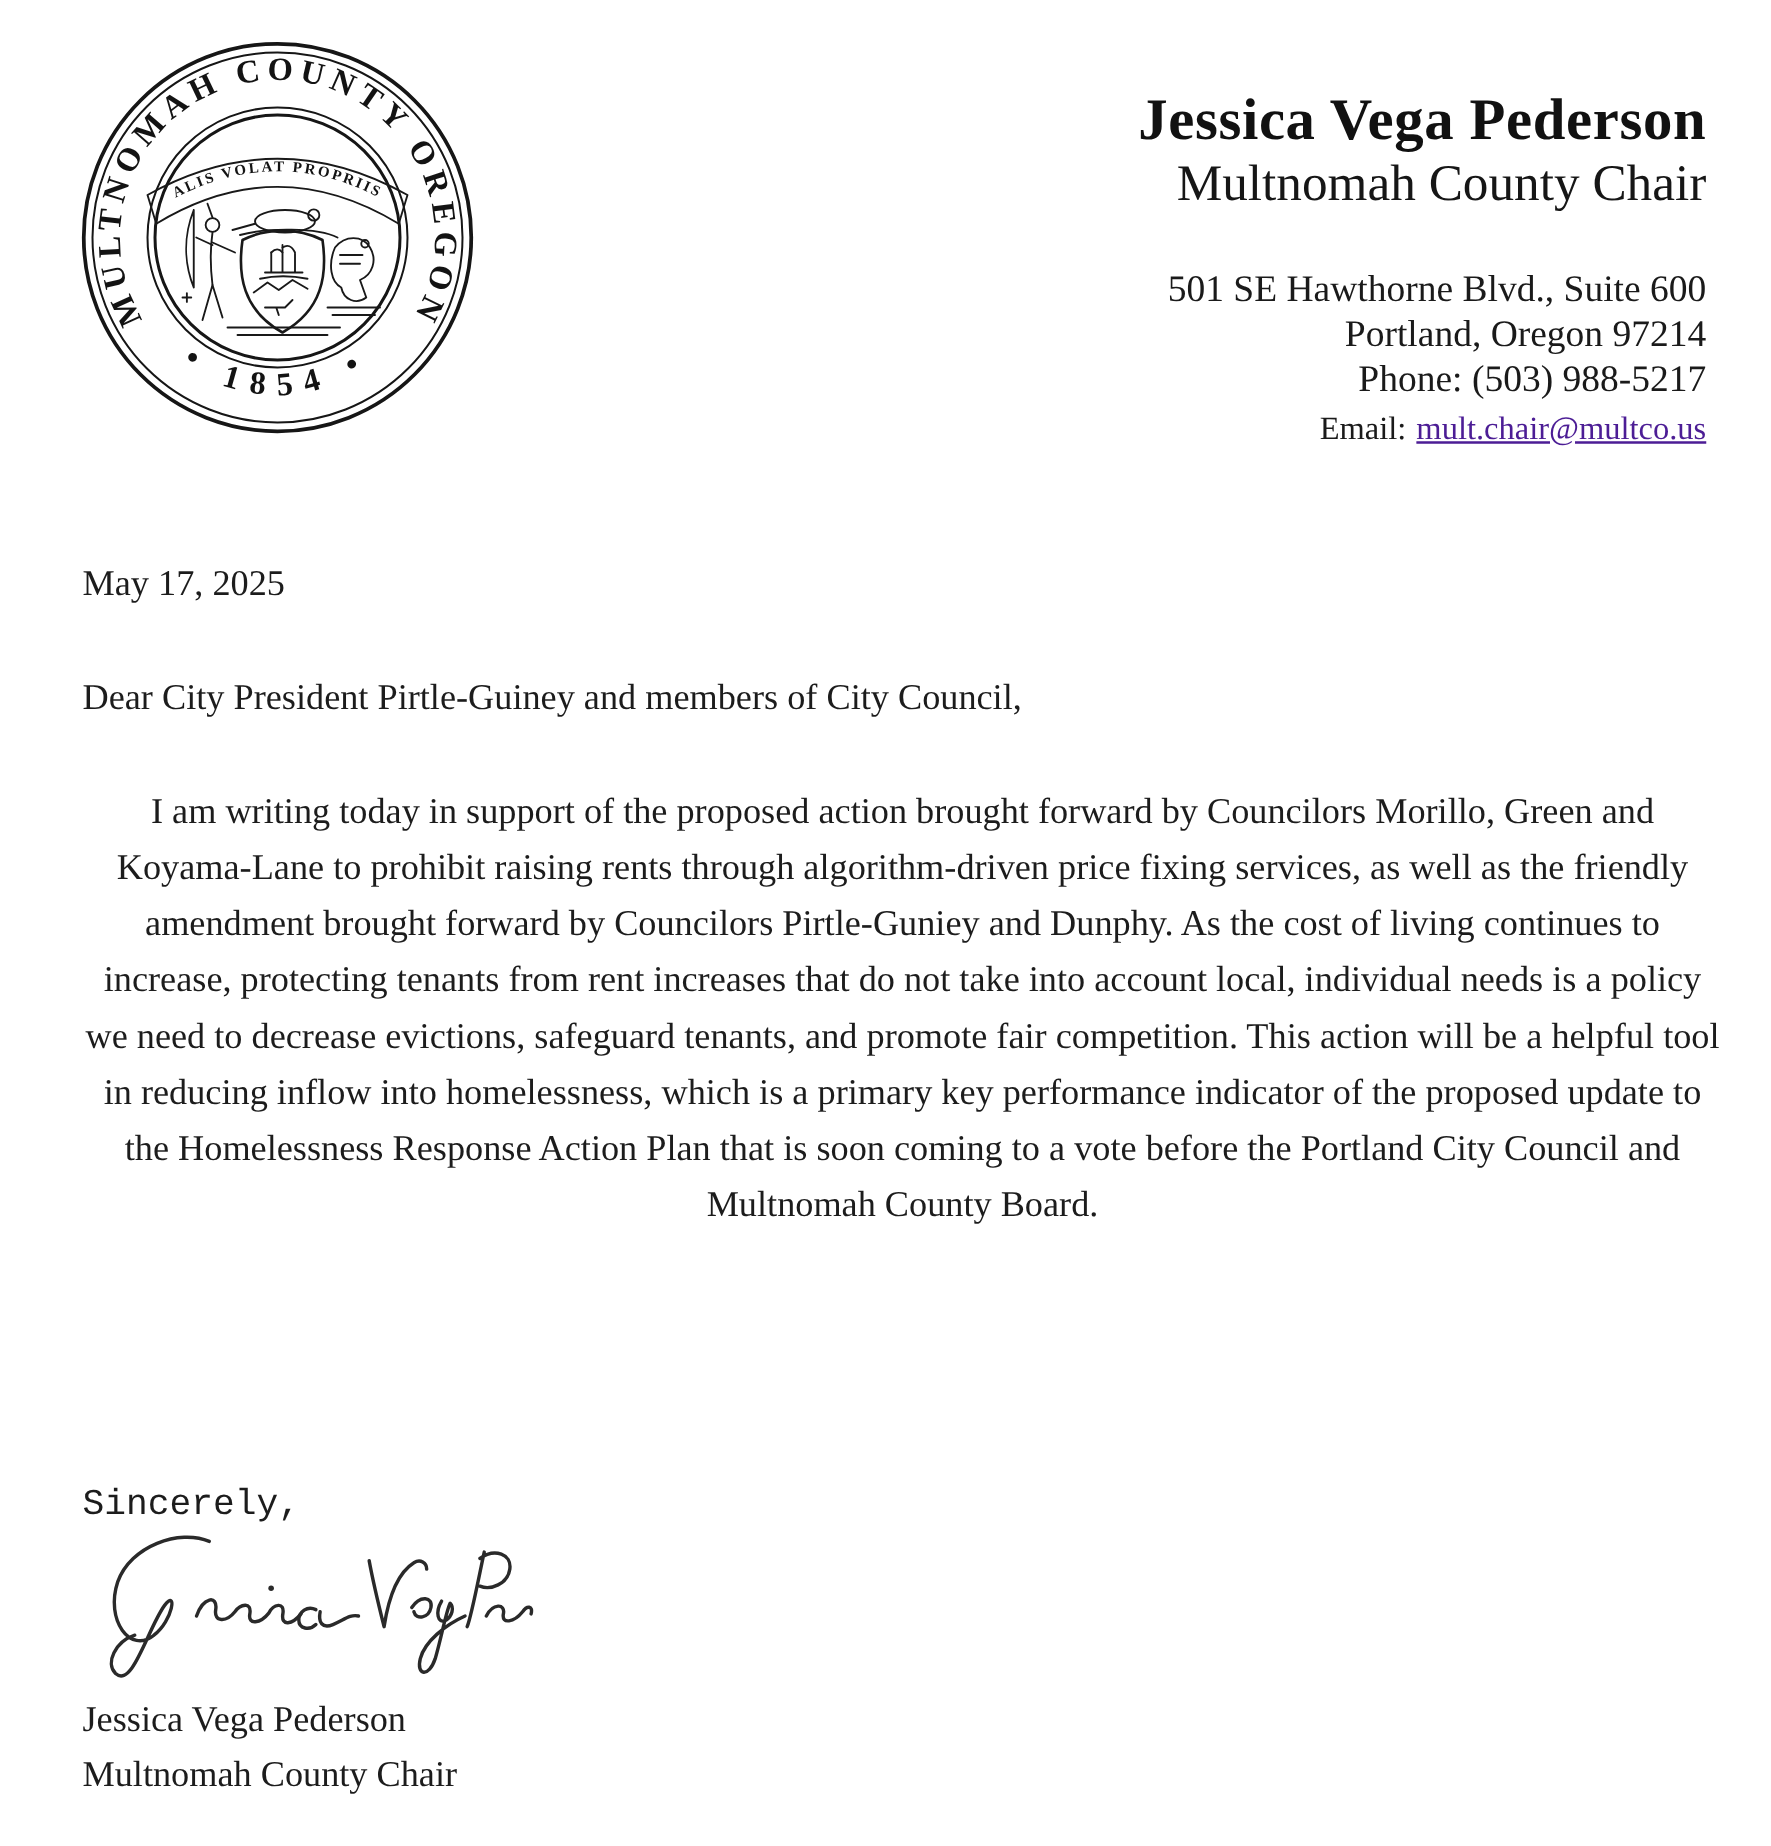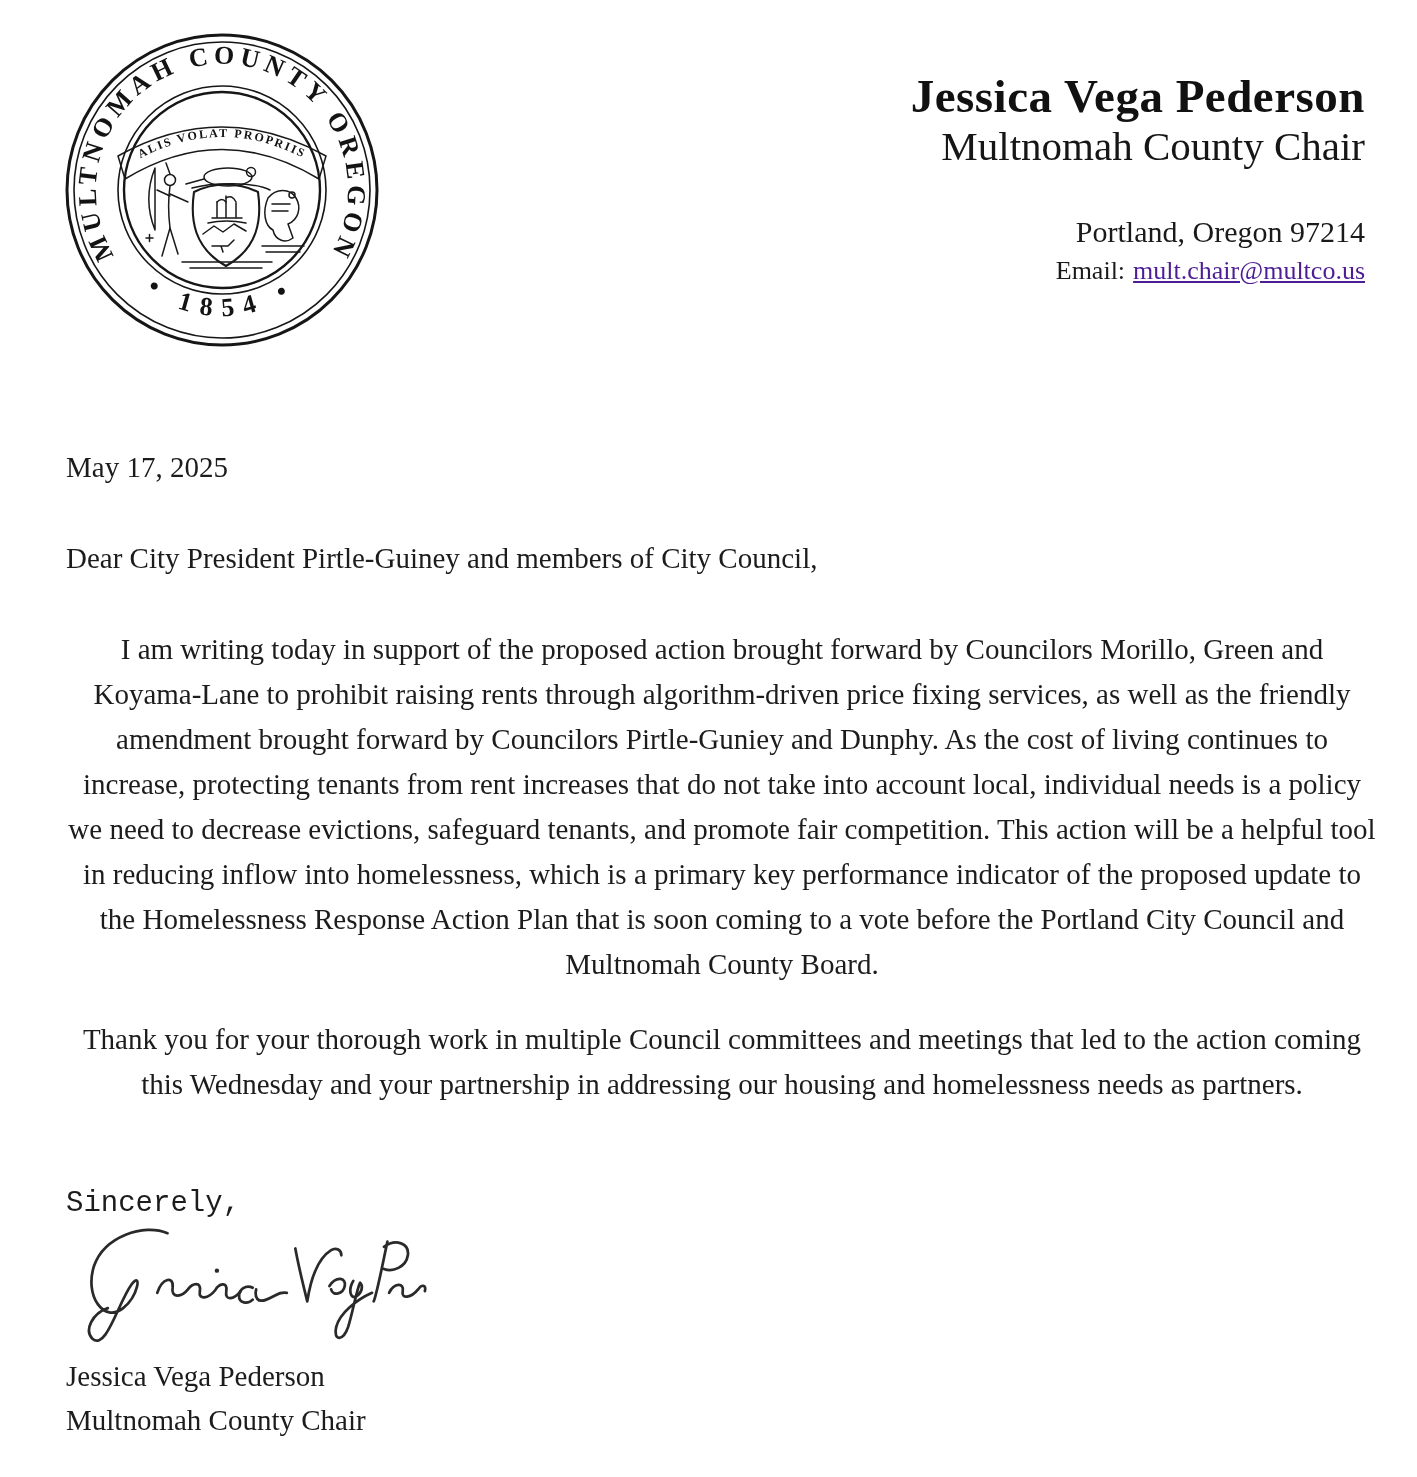--- a/index.html
+++ b/index.html
@@ -94,31 +94,32 @@
       <path class="art" d="M200 216 L242 216 M204 222 L238 222"></path>
     </g>
 
     <path class="art" d="M120 232 L210 232 M128 238 L200 238"></path>
   </svg>
 
   <header class="letterhead">
     <div class="h-name">Jessica Vega Pederson</div>
     <div class="h-title">Multnomah County Chair</div>
     <div class="h-address">
+      <div>501 SE Hawthorne Blvd., Suite 600</div>
       <div>Portland, Oregon 97214</div>
+      <div>Phone: (503) 988-5217</div>
       <div class="email-line">
         <span class="email-label">Email:</span><a class="email-link" href="#">mult.chair@multco.us</a>
       </div>
     </div>
   </header>
 
   <p class="date">May 17, 2025</p>
   <p class="salutation">Dear City President Pirtle-Guiney and members of City Council,</p>
   <p class="para para-1">I am writing today in support of the proposed action brought forward by Councilors Morillo, Green and Koyama-Lane to prohibit raising rents through algorithm-driven price fixing services, as well as the friendly amendment brought forward by Councilors Pirtle-Guniey and Dunphy. As the cost of living continues to increase, protecting tenants from rent increases that do not take into account local, individual needs is a policy we need to decrease evictions, safeguard tenants, and promote fair competition. This action will be a helpful tool in reducing inflow into homelessness, which is a primary key performance indicator of the proposed update to the Homelessness Response Action Plan that is soon coming to a vote before the Portland City Council and Multnomah County Board.</p>
-  <p class="para para-2">Thank you for your thorough work in multiple Council committees and meetings that led to the action coming this Wednesday and your partnership in addressing our housing and homelessness needs as partners.</p>
   <p class="closing">Sincerely,</p>
 
   <svg class="signature" viewBox="0 0 420 160" aria-hidden="true">
     <path d="M112 18 C84 6 38 22 26 56 C14 92 38 124 60 106 C78 92 82 62 70 78 C54 100 40 156 24 142 C14 132 24 112 42 106"></path>
     <path d="M100 88 C106 70 120 68 118 82 C116 94 128 94 136 84 C141 77 152 74 150 86 C148 97 160 95 168 85 C172 77 183 74 181 86 C179 98 190 96 198 86"></path>
     <path d="M212 82 C204 78 196 84 196 92 C196 100 206 102 212 96 M216 84 C214 94 218 100 228 96 C238 92 244 86 252 88"></path>
     <circle cx="170" cy="62" r="2.6" fill="#2a2a2a" stroke="none"></circle>
     <path d="M262 36 C266 58 272 82 276 98 C280 72 288 48 304 38 C310 34 316 38 316 44"></path>
     <path d="M302 80 C310 68 322 70 320 80 C318 90 306 92 304 84"></path>
     <path d="M330 74 C324 84 326 96 334 92 C340 88 342 80 338 76 C334 84 330 108 324 128 C318 146 306 144 310 128 C314 112 334 96 352 88"></path>

